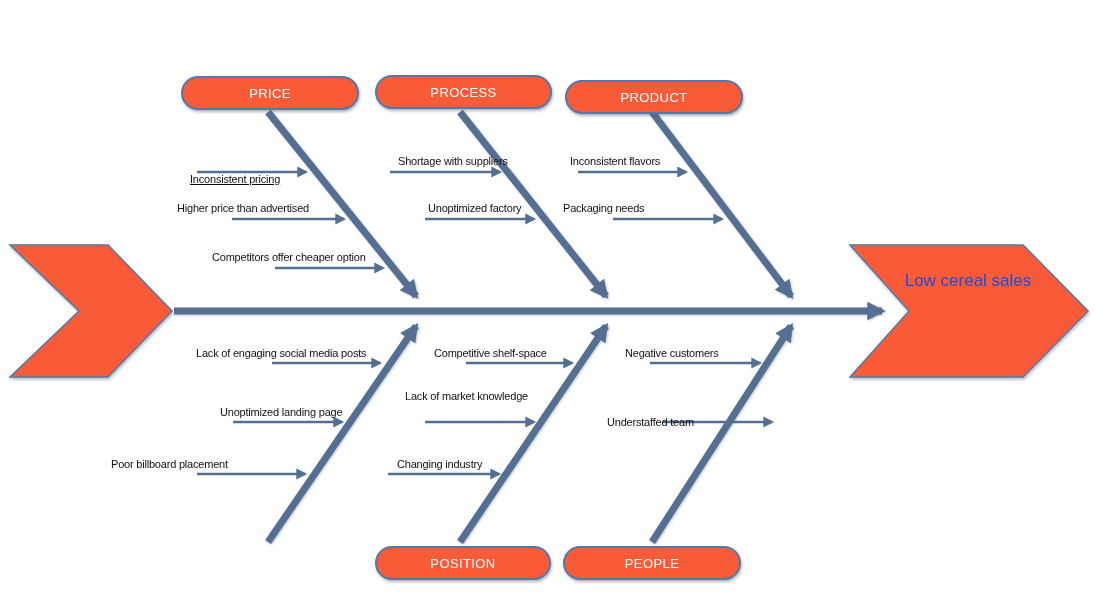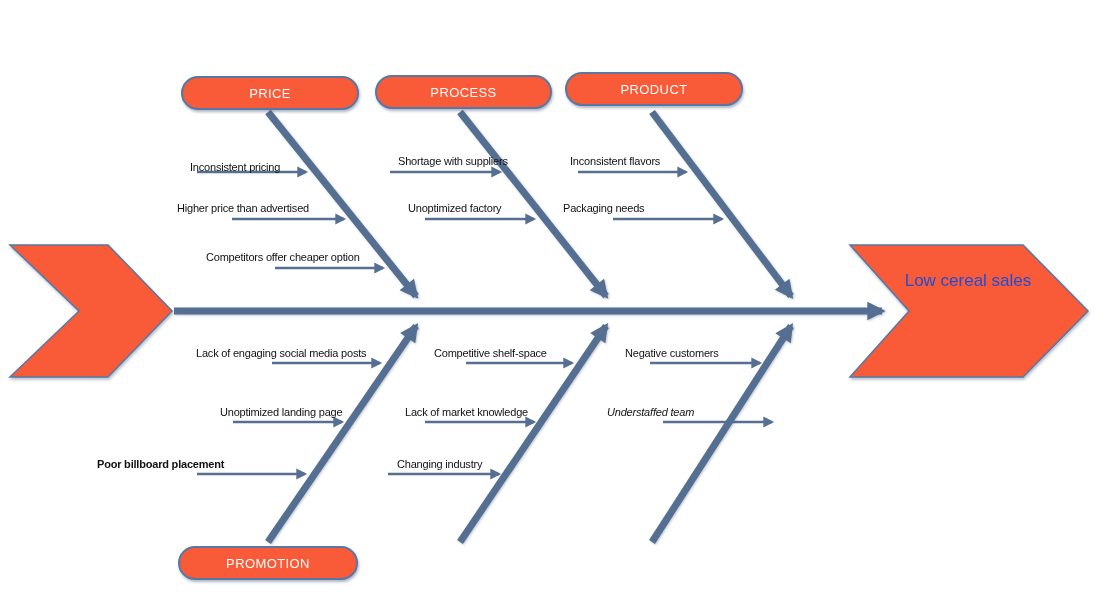--- a/index.html
+++ b/index.html
@@ -78,44 +78,47 @@
     <line x1="650" y1="363" x2="760" y2="363" stroke="#546F91" stroke-width="2.6" marker-end="url(#mSmall)"></line>
     <line x1="663" y1="422" x2="772" y2="422" stroke="#546F91" stroke-width="2.6" marker-end="url(#mSmall)"></line>
   </svg>
 
   <div class="pill" style="left:181px;top:76px;width:178px;">
     <span>PRICE</span>
   </div>
   <div class="pill" style="left:375px;top:75px;width:177px;">
     <span>PROCESS</span>
   </div>
-  <div class="pill" style="left:565px;top:72px;width:178px;">
+  <div class="pill" style="left:565px;top:80px;width:178px;">
     <span>PRODUCT</span>
   </div>
 
-  <div class="pill" style="left:178px;top:546px;width:180px;">
-    <span>PROMOTION</span>
+  <div class="pill" style="left:375px;top:546px;width:176px;">
+    <span>POSITION</span>
+  </div>
+  <div class="pill" style="left:563px;top:546px;width:178px;">
+    <span>PEOPLE</span>
   </div>
 
-  <div class="cause-label" style="left:190px;top:161px;">Inconsistent pricing</div>
+  <div class="cause-label" style="left:190px;top:173px;text-decoration:underline;">Inconsistent pricing</div>
   <div class="cause-label" style="left:177px;top:202px;">Higher price than advertised</div>
-  <div class="cause-label" style="left:206px;top:251px;">Competitors offer cheaper option</div>
+  <div class="cause-label" style="left:212px;top:251px;">Competitors offer cheaper option</div>
 
   <div class="cause-label" style="left:362px;top:155px;margin-left:36px;">Shortage with suppliers</div>
-  <div class="cause-label" style="left:360px;top:202px;padding-left:48px;">Unoptimized factory</div>
+  <div class="cause-label" style="left:380px;top:202px;padding-left:48px;">Unoptimized factory</div>
 
   <div class="cause-label" style="left:570px;top:155px;">Inconsistent flavors</div>
   <div class="cause-label" style="left:563px;top:202px;">Packaging needs</div>
 
   <div class="cause-label" style="left:196px;top:347px;">Lack of engaging social media posts</div>
   <div class="cause-label" style="left:200px;top:406px;padding-left:20px;">Unoptimized landing page</div>
-  <div class="cause-label" style="left:97px;top:458px;font-weight:bold;">Poor billboard placement</div>
+  <div class="cause-label" style="left:111px;top:458px;">Poor billboard placement</div>
 
   <div class="cause-label" style="left:434px;top:347px;">Competitive shelf-space</div>
-  <div class="cause-label" style="left:405px;top:406px;text-align:center;">Lack of market knowledge</div>
+  <div class="cause-label" style="left:405px;top:390px;text-align:center;">Lack of market knowledge</div>
   <div class="cause-label" style="left:397px;top:458px;">Changing industry</div>
 
   <div class="cause-label" style="left:625px;top:347px;">Negative customers</div>
-  <div class="cause-label" style="left:607px;top:406px;font-style:italic;">Understaffed team</div>
+  <div class="cause-label" style="left:607px;top:416px;">Understaffed team</div>
 
   <div class="head-text">Low cereal sales</div>
 
 </div>
 
 </body></html>

